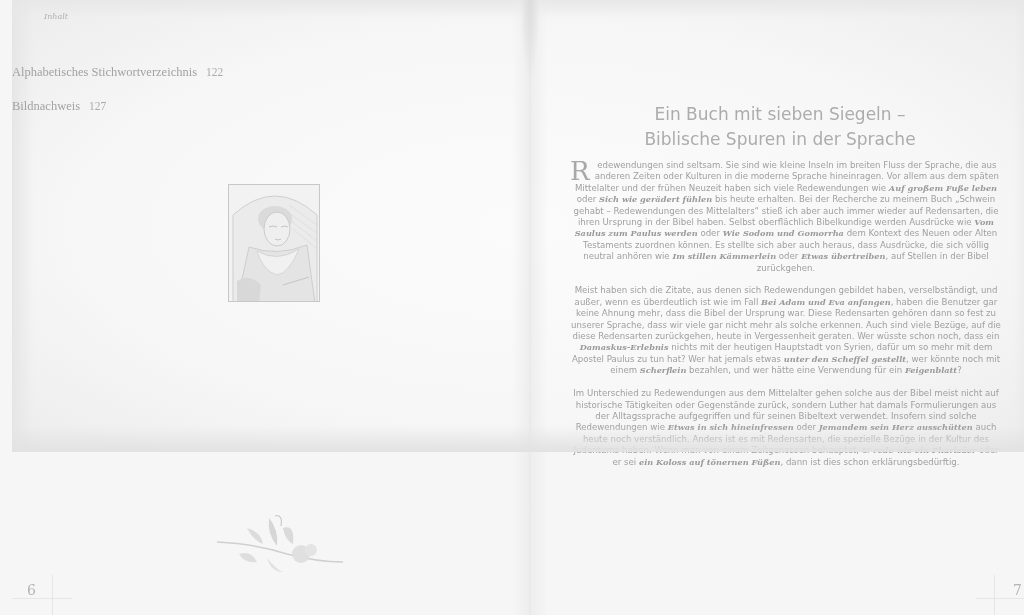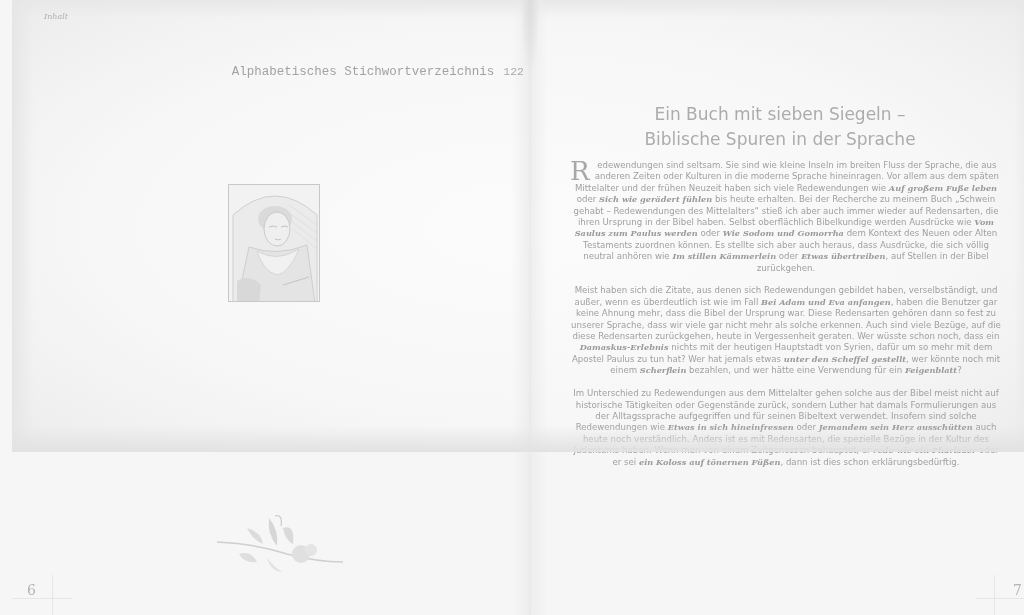--- a/index.html
+++ b/index.html
@@ -47,22 +47,22 @@
     .page-right { left: 512px; width: 512px; }
 
     .running-head {
       position: absolute; left: 32px; top: 12px;
       font-family: "DejaVu Serif", serif; font-style: italic;
       font-size: 8px; color: #b0b0b0;
     }
 
     .toc { position: absolute; left: 0; width: 512px; top: 62px; }
     .toc-entry {
-      display: block; text-align: right; height: 34px; line-height: 20px;
-      font-family: Liberation Mono, monospace; font-size: 12.5px; color: #a2a2a2;
+      display: block; text-align: left; height: 34px; line-height: 20px;
+      font-family: Liberation Serif, serif; font-size: 12.5px; color: #a2a2a2;
     }
     .toc-entry .num { margin-left: 9px; font-size: 11.5px; color: #ababab; }
 
     .portrait {
       position: absolute; left: 216px; top: 184px; width: 92px; height: 118px;
       border: 1px solid #c8c8c8; background: #f2f2f2; overflow: hidden;
     }
     .portrait svg { display: block; }
 
     .flower {
@@ -108,20 +108,23 @@
   <div class="corner-line" style="left:982px; top:575px; width:1px; height:40px;"></div>
   <div class="corner-line" style="left:964px; top:598px; width:60px; height:1px;"></div>
 
   <div class="page page-left">
     <div class="running-head">Inhalt</div>
 
     <div class="toc">
       <div class="toc-entry">
         <span>Alphabetisches Stichwortverzeichnis</span><span class="num">122</span>
       </div>
+      <div class="toc-entry">
+        <span>Bildnachweis</span><span class="num">127</span>
+      </div>
     </div>
 
     <div class="portrait">
       <svg width="92" height="118" viewBox="0 0 92 118">
         <path d="M4 118 L4 30 Q46 -8 88 30 L88 118 Z" fill="#ebebeb" stroke="#cfcfcf" stroke-width="1"></path>
         <g stroke="#d6d6d6" stroke-width="0.6">
           <line x1="60" y1="20" x2="88" y2="40"></line>
             <line x1="60" y1="28" x2="88" y2="48"></line>
           <line x1="62" y1="36" x2="88" y2="56"></line>
             <line x1="64" y1="44" x2="88" y2="64"></line>

